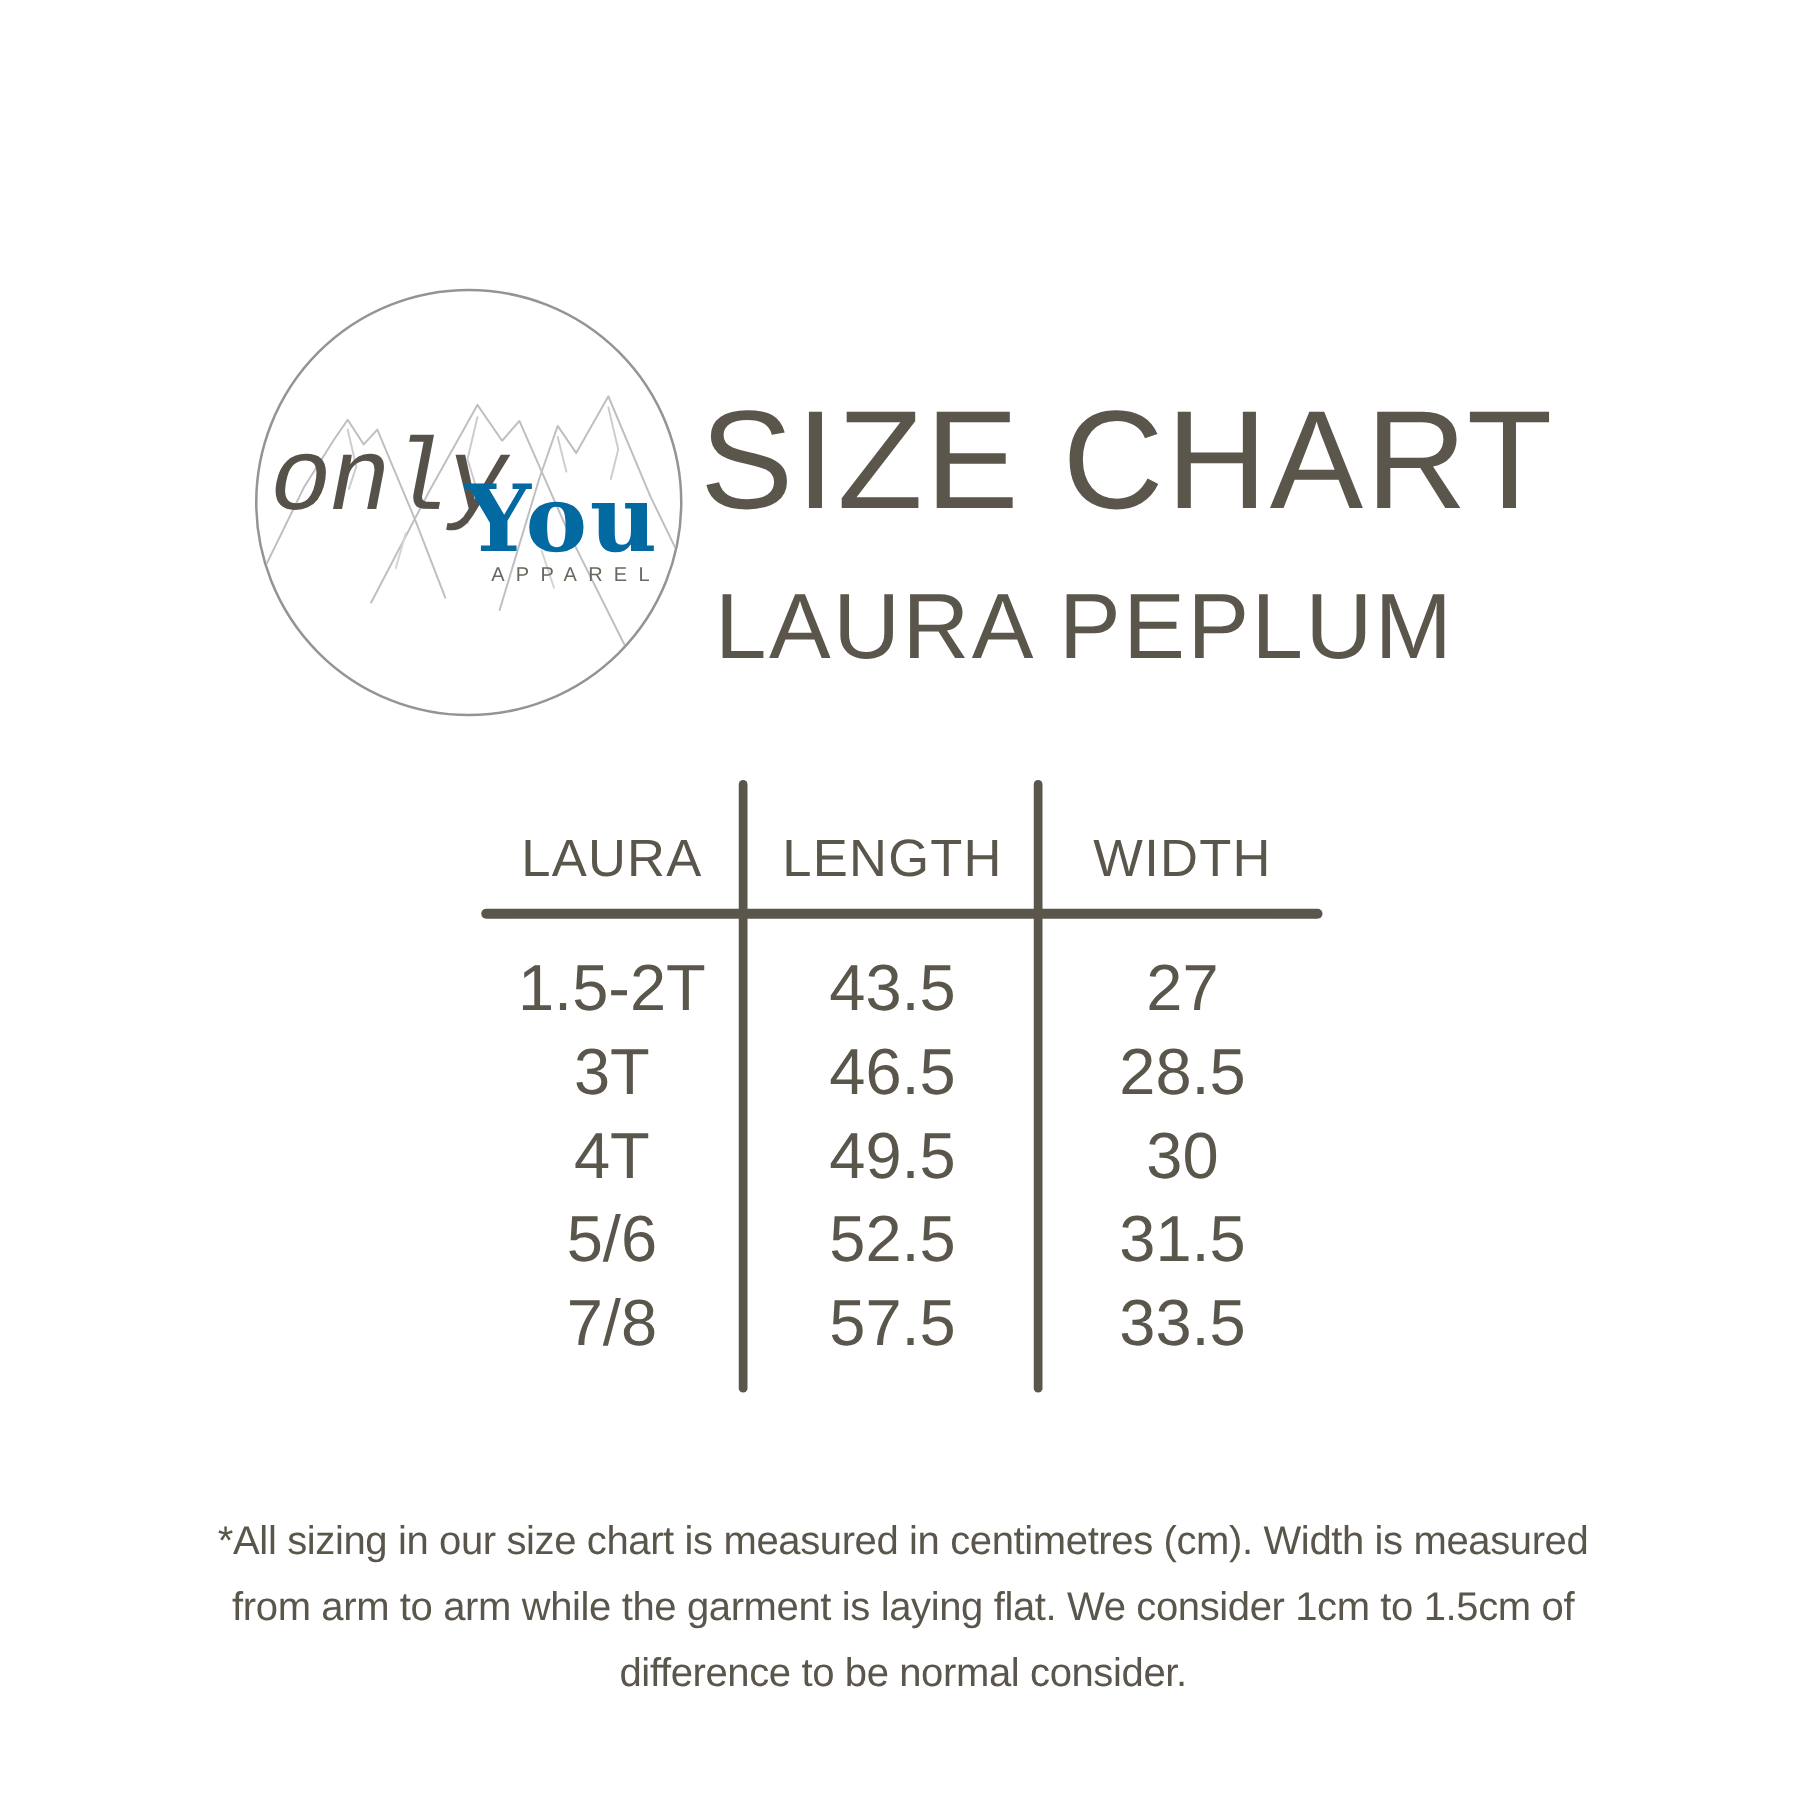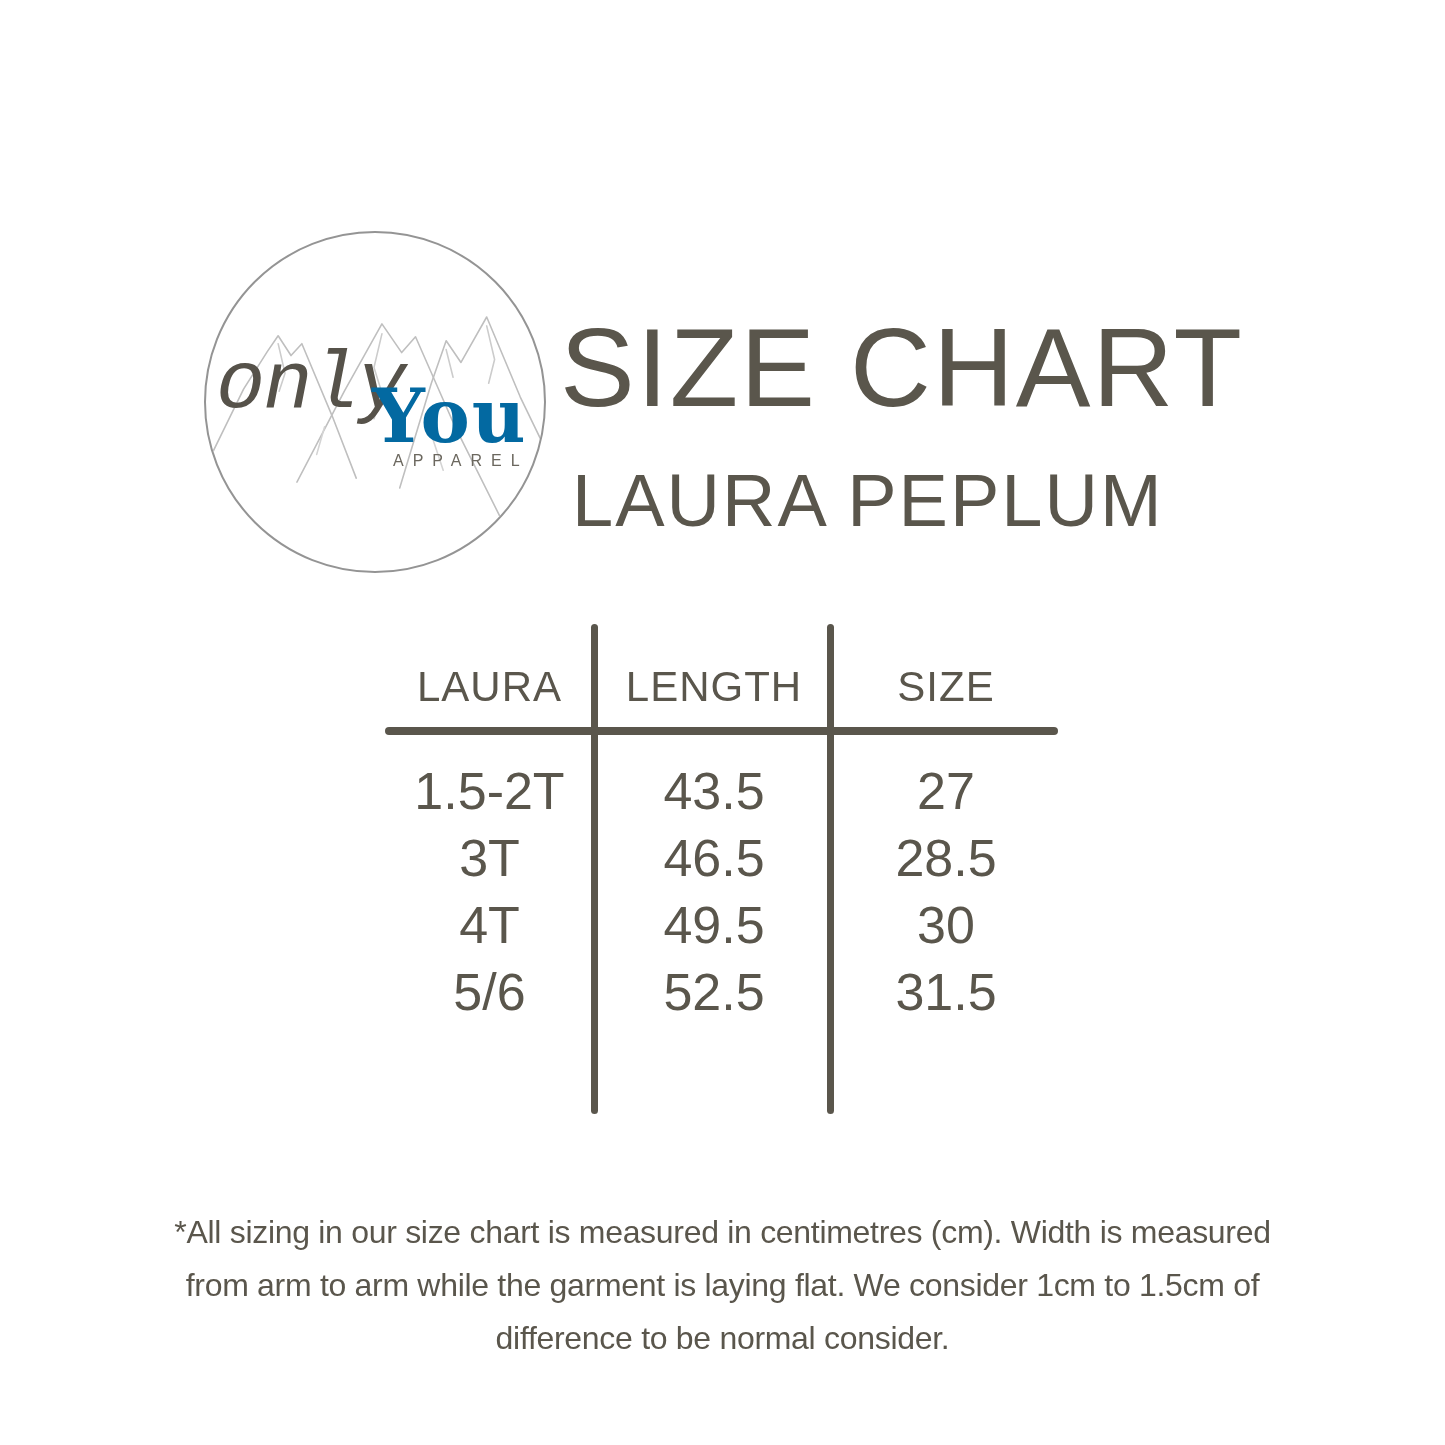--- a/index.html
+++ b/index.html
@@ -200,21 +200,21 @@
   <h2 class="subtitle">LAURA PEPLUM</h2>
 
   <div class="size-table">
     <div class="vline vline1"></div>
     <div class="vline vline2"></div>
     <div class="hline"></div>
 
     <div class="thead">
       <div class="cell">LAURA</div>
       <div class="cell">LENGTH</div>
-      <div class="cell">SIZE</div>
+      <div class="cell">WIDTH</div>
     </div>
 
     <div class="tbody">
       <div class="trow">
         <div class="cell">1.5-2T</div>
         <div class="cell">43.5</div>
         <div class="cell">27</div>
       </div>
       <div class="trow">
         <div class="cell">3T</div>
@@ -223,20 +223,25 @@
       </div>
       <div class="trow">
         <div class="cell">4T</div>
         <div class="cell">49.5</div>
         <div class="cell">30</div>
       </div>
       <div class="trow">
         <div class="cell">5/6</div>
         <div class="cell">52.5</div>
         <div class="cell">31.5</div>
+      </div>
+      <div class="trow">
+        <div class="cell">7/8</div>
+        <div class="cell">57.5</div>
+        <div class="cell">33.5</div>
       </div>
     </div>
   </div>
 
   <div class="footnote">
     <div>*All sizing in our size chart is measured in centimetres (cm). Width is measured</div>
     <div>from arm to arm while the garment is laying flat. We consider 1cm to 1.5cm of</div>
     <div>difference to be normal consider.</div>
   </div>
 

